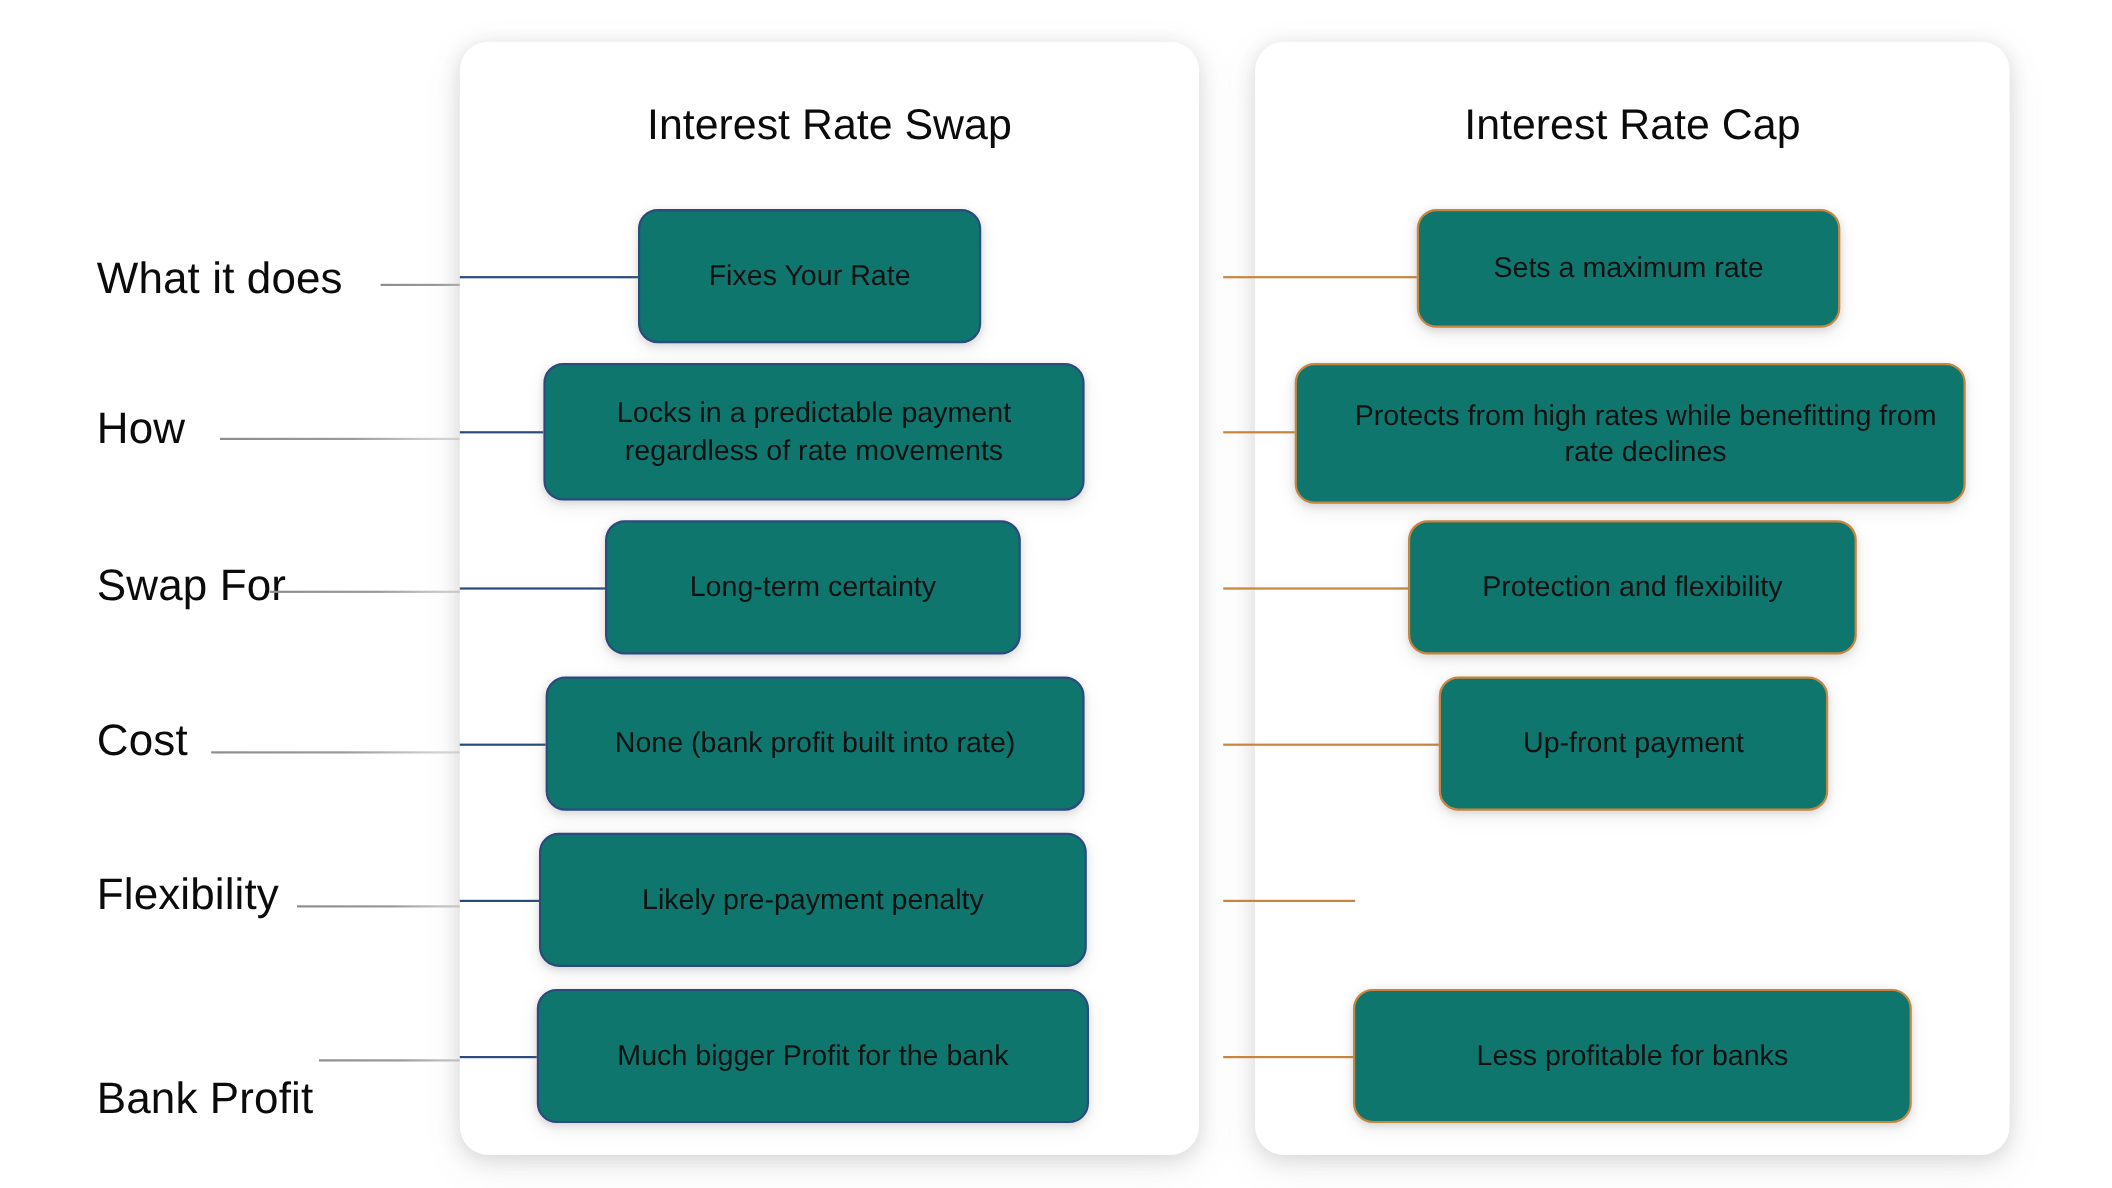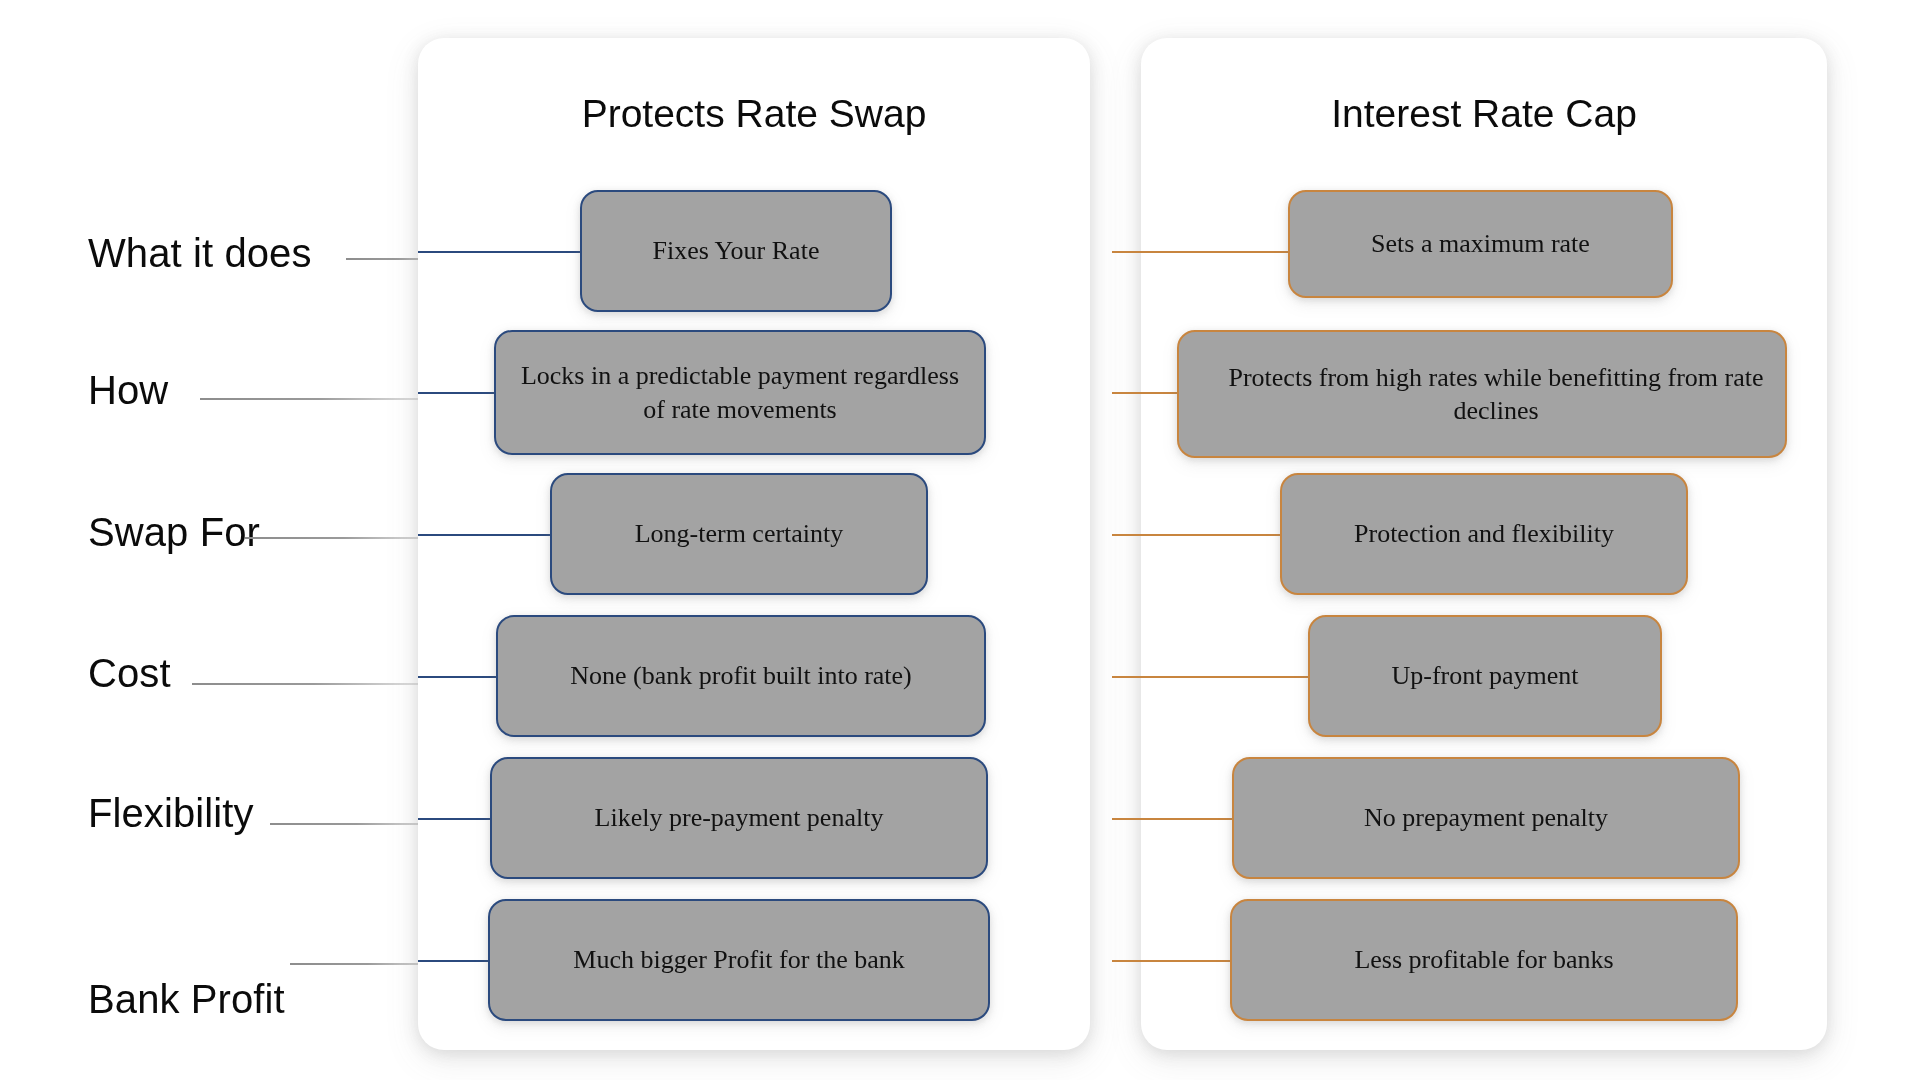--- a/index.html
+++ b/index.html
@@ -37,28 +37,27 @@
     text-align:center;font-size:39px;color:#0b0b0b;
     font-weight:400;line-height:1;
   }
 
   
   .connector{position:absolute;height:2px;}
 
   
   .box{
     position:absolute;
-    background:#a3a3a3;
+    background:#0f766e;
     border-style:solid;border-width:2px;
     border-radius:18px;
     box-sizing:border-box;
     display:flex;align-items:center;justify-content:center;
     text-align:center;
     box-shadow:0 2px 7px rgba(120,120,120,.22), 0 6px 16px rgba(130,130,130,.13);
-    font-family:Liberation Serif, serif;
   }
   .box-text{
     font-size:26px;color:#111111;line-height:1.28;
     padding:0 16px;
   }
   .box.swap{border-color:#2b4a7e;}
   .box.cap{border-color:#c8853f;}
 </style>
 </head>
 <body>
@@ -79,21 +78,21 @@
     <div class="label-rule" style="left:192px;top:683px;width:270px;"></div>
 
     <div class="row-label" style="top:793px;">Flexibility</div>
     <div class="label-rule" style="left:270px;top:823px;width:192px;"></div>
 
     <div class="row-label" style="top:935px;margin-top:44px;">Bank Profit</div>
     <div class="label-rule" style="left:290px;top:963px;width:172px;"></div>
   </div>
 
   <div class="panel" style="left:418px;top:38px;width:672px;height:1012px;">
-    <div class="panel-title">Protects Rate Swap</div>
+    <div class="panel-title">Interest Rate Swap</div>
   </div>
 
   <div class="connector" style="left:418px;top:251px;width:162px;background:#2b4a7e;"></div>
   <div class="connector" style="left:418px;top:392px;width:76px;background:#2b4a7e;"></div>
   <div class="connector" style="left:418px;top:534px;width:132px;background:#2b4a7e;"></div>
   <div class="connector" style="left:418px;top:676px;width:78px;background:#2b4a7e;"></div>
   <div class="connector" style="left:418px;top:818px;width:72px;background:#2b4a7e;"></div>
   <div class="connector" style="left:418px;top:960px;width:70px;background:#2b4a7e;"></div>
 
   <div class="box swap" style="left:580px;top:190px;width:312px;height:122px;">
@@ -131,20 +130,17 @@
   </div>
   <div class="box cap" style="left:1177px;top:330px;width:610px;height:128px;padding-left:28px;">
     <span class="box-text">Protects from high rates while benefitting from rate declines</span>
   </div>
   <div class="box cap" style="left:1280px;top:473px;width:408px;height:122px;">
     <span class="box-text">Protection and flexibility</span>
   </div>
   <div class="box cap" style="left:1308px;top:615px;width:354px;height:122px;">
     <span class="box-text">Up-front payment</span>
   </div>
-  <div class="box cap" style="left:1232px;top:757px;width:508px;height:122px;">
-    <span class="box-text">No prepayment penalty</span>
-  </div>
   <div class="box cap" style="left:1230px;top:899px;width:508px;height:122px;">
     <span class="box-text">Less profitable for banks</span>
   </div>
 
 </div>
 
 </body></html>

